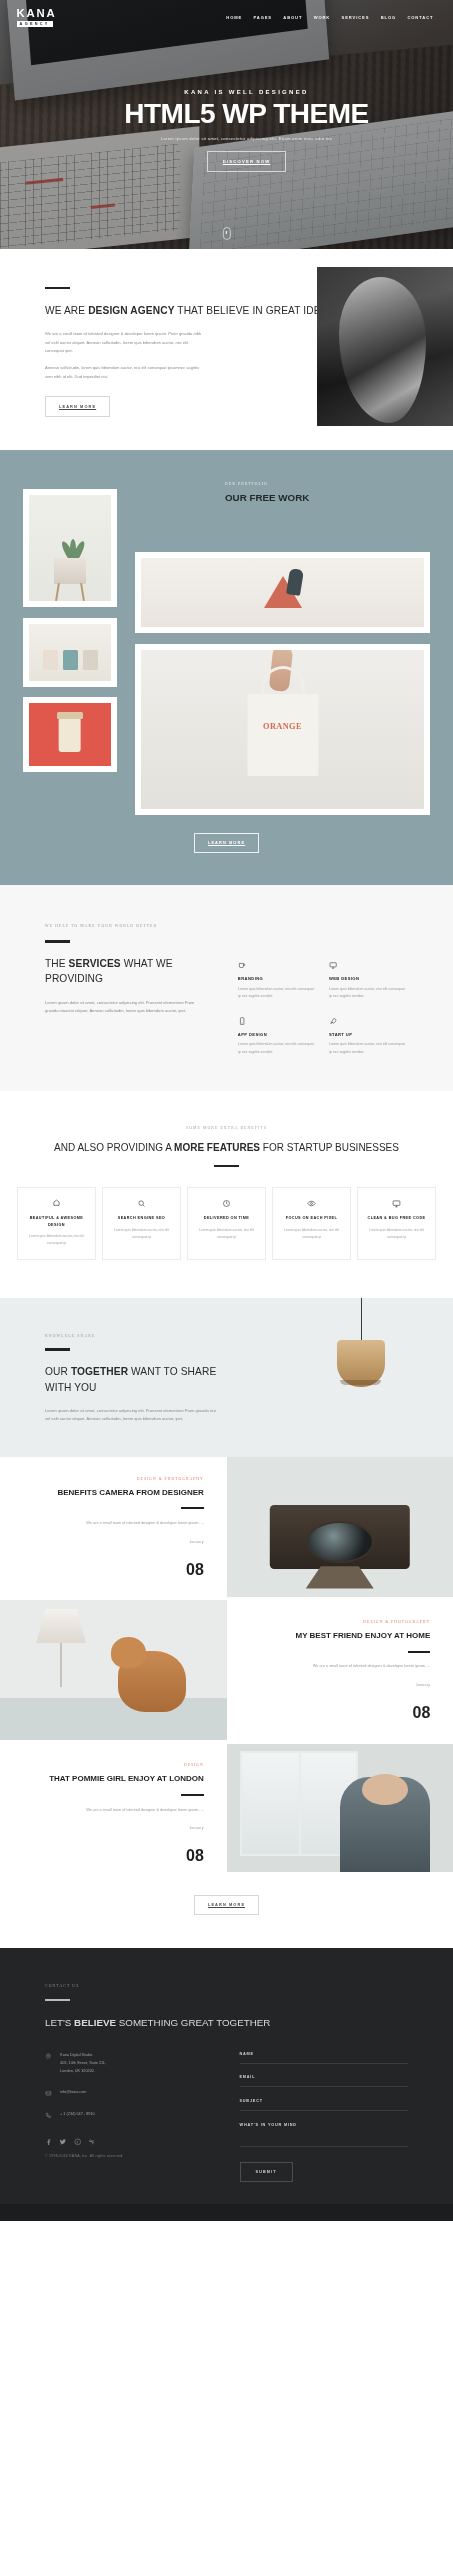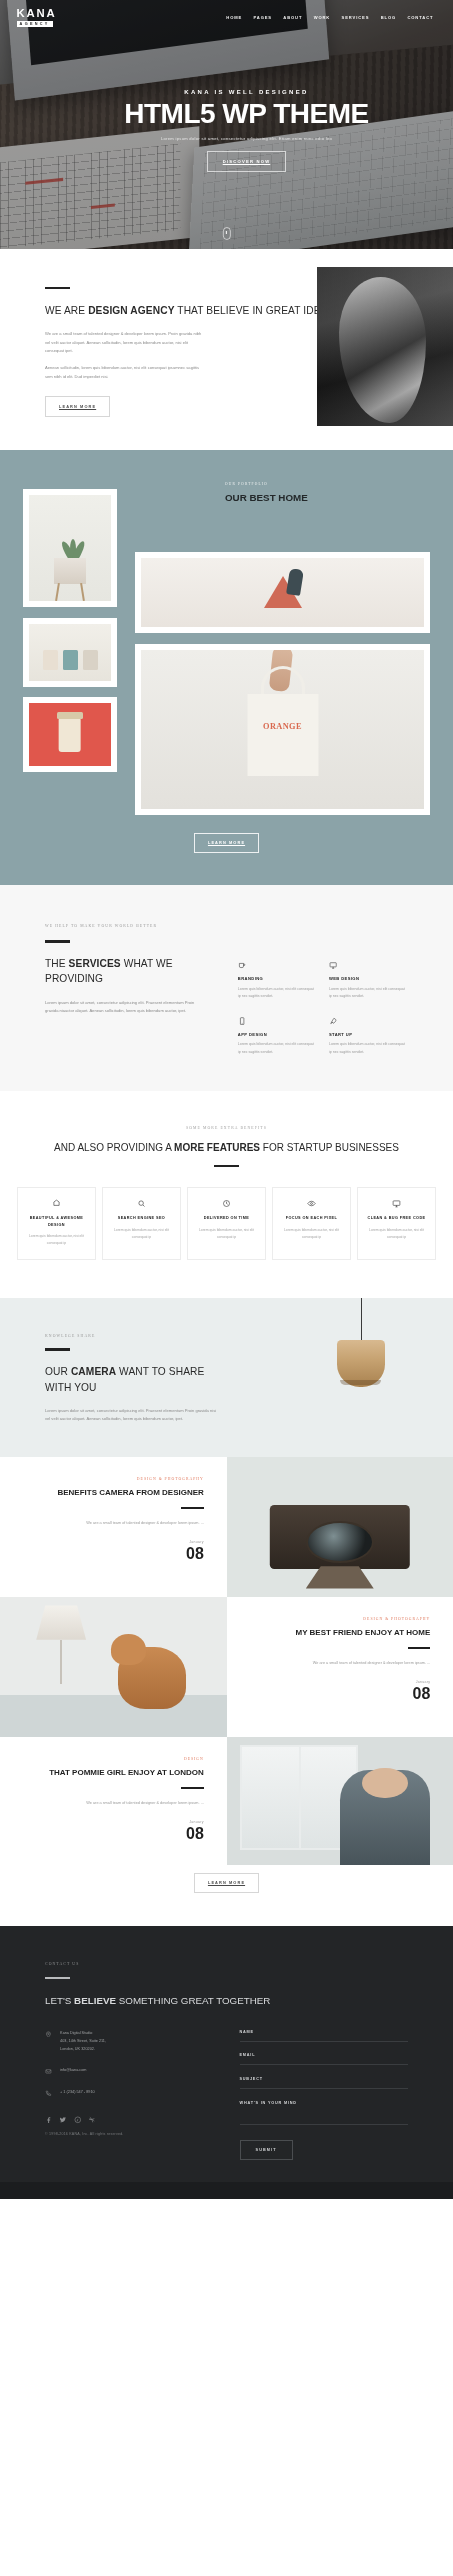--- a/index.html
+++ b/index.html
@@ -186,21 +186,21 @@
   .post { position:relative; }
   .post-inner { display:grid; gap:0; align-items:start; }
   .post-txt { padding:19.6px 22.7px 22.7px; }
   .post-cat { font-size:3.8px; letter-spacing:1px; color:#e07a5f;
     font-family:"Liberation Serif", serif; }
   .post-title { font-size:8px; font-weight:700; color:#1f1f1f; margin-top:6px; line-height:1.45; }
   .post-rule { width:22.7px; height:2.3px; background:#1f1f1f; margin:9px 0 10.6px; }
   .post-desc { font-size:3.8px; line-height:2.0; color:#9b9b9b; }
   .post-date { margin-top:12px; }
   .post-month { font-size:3.5px; color:#9a9a9a; letter-spacing:0.3px; }
-  .post-day { font-size:16px; font-weight:700; color:#1f1f1f; line-height:1; margin-top:2px; }
+  .post-day { font-size:16px; font-weight:700; color:#1f1f1f; line-height:1; margin-top:18px; }
   .post-img { position:relative; overflow:hidden; }
 
   .img-camera { background:#dfe4e2; }
   .img-camera .body{ position:absolute; left:50%; transform:translateX(-50%); top:34%;
     width:62%; height:46%; background:linear-gradient(180deg,#4a3f36,#2d2620); border-radius:4.5px; }
   .img-camera .lens{ position:absolute; left:50%; transform:translateX(-50%); top:46%;
     width:30%; height:30%; border-radius:50%; background:radial-gradient(circle at 40% 35%,#7e8f92,#1b1f20 70%);
     border:2.3px solid #3b3229; }
   .img-camera .stand{ position:absolute; left:50%; transform:translateX(-50%); bottom:6%;
     width:30%; height:16%; background:#6d5f50; clip-path:polygon(22% 0,78% 0,100% 100%,0 100%); }
@@ -302,21 +302,21 @@
       <span>WE ARE </span><b>DESIGN AGENCY</b><span> THAT BELIEVE IN GREAT IDEAS</span>
     </h2>
     <p class="body-txt">We are a small team of talented designer &amp; developer lorem ipsum. Proin gravida nibh vel velit auctor aliquet. Aenean sollicitudin, lorem quis bibendum auctor, nisi elit consequat ipet.</p>
     <p class="body-txt">Aenean sollicitudin, lorem quis bibendum auctor, nisi elit consequat ipsumnec sagittis sem nibh id elit. Dud imperdiet nisi.</p>
     <a class="btn-outline" href="#">LEARN MORE</a>
   </section>
 
   <section class="portfolio">
     <div class="pf-head">
       <div class="pf-kicker">OUR PORTFOLIO</div>
-      <div class="pf-title">OUR BEST HOME</div>
+      <div class="pf-title">OUR FREE WORK</div>
     </div>
 
     <div class="pf-grid">
       <div class="pf-col-l">
         <div class="card">
           <div class="ph ph-plant">
             <div class="leaf" style="transform:rotate(-28deg);"></div>
             <div class="leaf" style="transform:rotate(0deg);"></div>
             <div class="leaf" style="transform:rotate(26deg);"></div>
             <div class="pot"></div>
@@ -479,21 +479,21 @@
   </section>
 
   <section class="blog-intro">
     <div class="lamp">
       <div class="cord"></div>
         <div class="shade"></div>
     </div>
     <div class="ct-kicker" style="color:#9a9a9a;">KNOWLEGE SHARE</div>
     <div class="rule" style="margin:10.6px 0 13.6px;"></div>
     <h2 class="sec-title" style="max-width:174px;">
-      <span>OUR </span><b>CAMERA</b><span> WANT TO SHARE WITH YOU</span>
+      <span>OUR </span><b>TOGETHER</b><span> WANT TO SHARE WITH YOU</span>
     </h2>
     <p class="body-txt" style="max-width:174px;">Lorem ipsum dolor sit amet, consectetur adipiscing elit. Praesent elementum Proin gravida nisi vel velit auctor aliquet. Aenean sollicitudin, lorem quis bibendum auctor, ipet.</p>
   </section>
 
   <article class="post">
     <div class="post-inner" style="grid-template-columns:1fr 1fr;">
       <div class="post-txt" style="text-align:right;">
         <div class="post-cat">DESIGN &amp; PHOTOGRAPHY</div>
         <div class="post-title">BENEFITS CAMERA FROM DESIGNER</div>
         <div class="post-rule" style="margin-left:auto;"></div>

